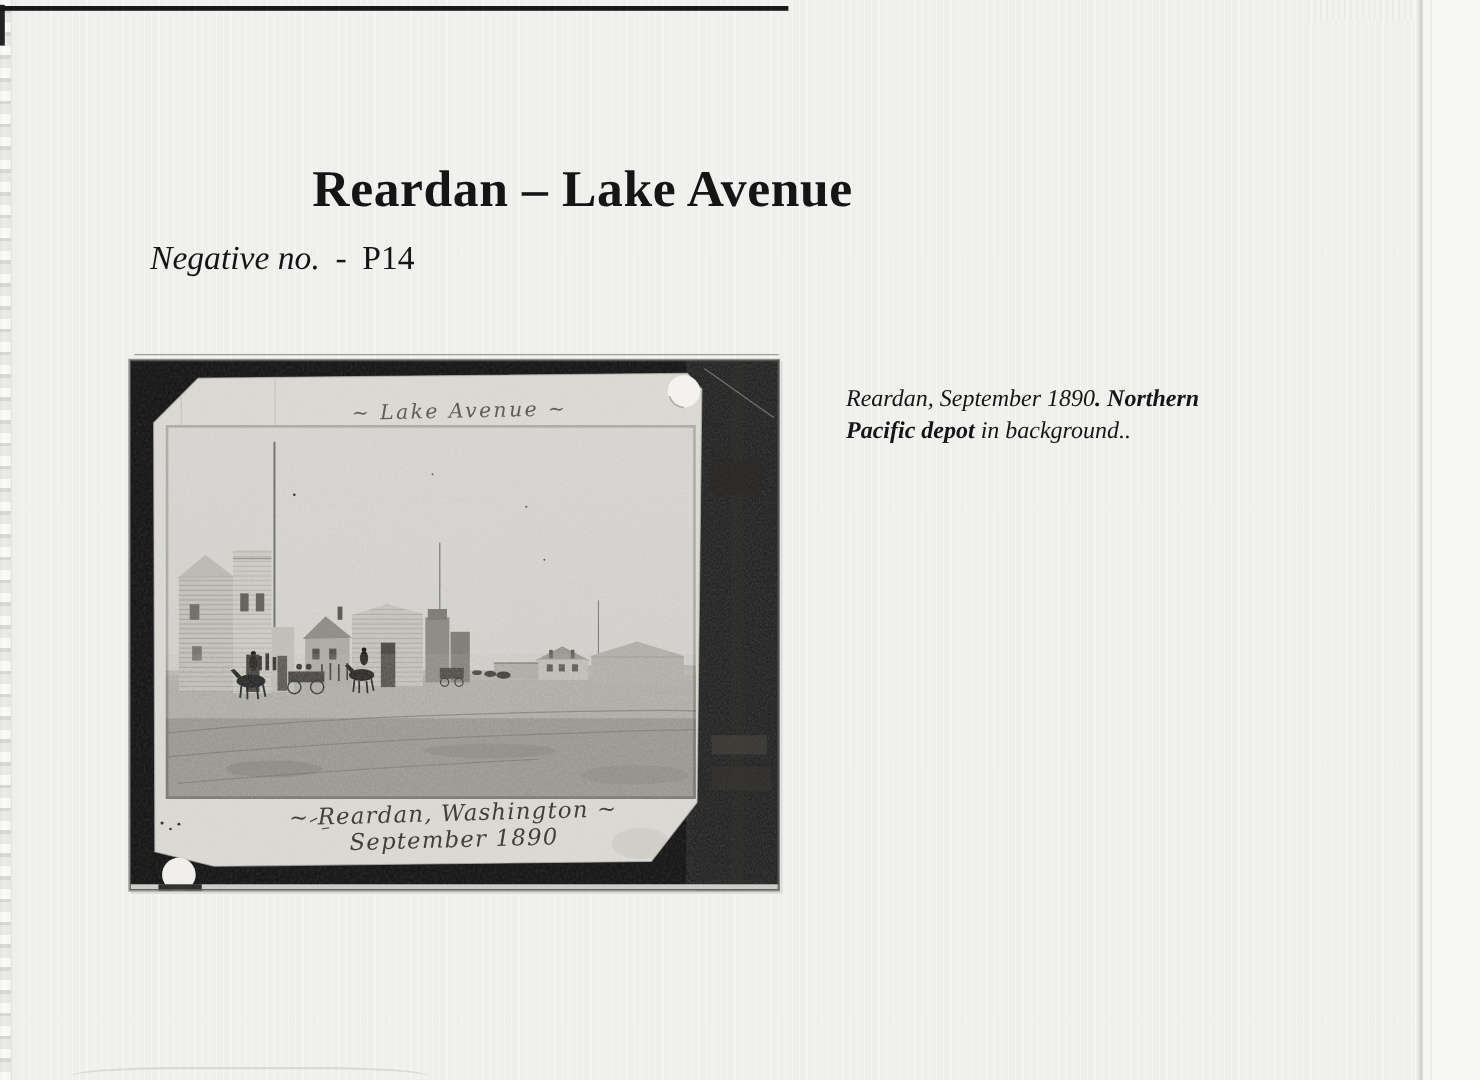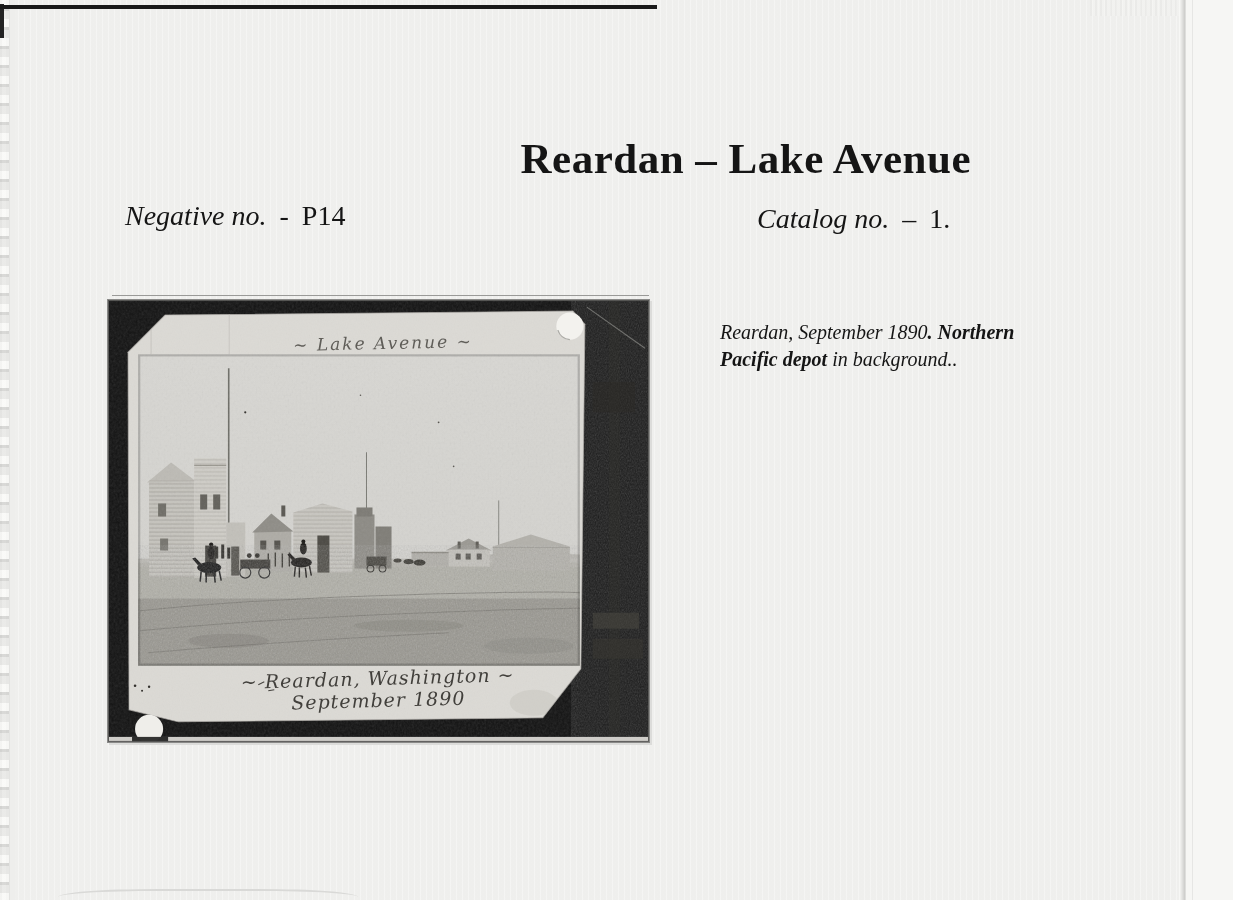--- a/index.html
+++ b/index.html
@@ -24,28 +24,28 @@
     background:linear-gradient(90deg,#fbfbf9,#cbcbc9);}
   .outer-right{position:absolute;left:1185px;right:0;top:0;bottom:0;background:#f6f6f4;
     border-left:1px solid #dededc;}
   .outer-right-line{position:absolute;left:6px;top:0;bottom:0;width:1px;background:#e6e6e4;}
   .sleeve-hatch{position:absolute;left:1090px;top:0;width:95px;height:16px;opacity:.5;
     background:repeating-linear-gradient(90deg,#e6e6e4 0 2px,#f4f4f2 2px 5px);}
   .curl-shadow{position:absolute;left:58px;top:889px;width:300px;height:14px;
     border-top:2px solid #d9d9d7;border-radius:50% 50% 0 0/ 12px;}
 
   
-  .page-title{position:absolute;left:0;top:105px;width:971px;text-align:right;
+  .page-title{position:absolute;left:0;top:105px;width:971px;text-align:center;
     font-size:43px;font-weight:700;letter-spacing:.5px;}
   .field-line{position:absolute;font-size:28px;white-space:nowrap;}
   .field-line .lbl{font-style:italic;}
   .field-line .sep{margin:0 13px;}
   .negative-line{left:125px;top:200px;text-align:right;}
   .catalog-line{left:757px;top:203px;}
-  .photo-caption{position:absolute;left:720px;top:319px;width:322px;
+  .photo-caption{position:absolute;left:705px;top:319px;width:322px;
     font-size:20px;line-height:1.35;font-style:italic;}
   .photo-caption .seg-bold{font-weight:700;}
 
   
   .photo-block{position:absolute;left:107px;top:299px;width:541px;height:442px;
     border:1px solid #8a8a88;box-shadow:2px 2px 0 #dcdcda;}
   .photo-block svg{position:absolute;left:0;top:0;}
   .outer-top-line{position:absolute;left:112px;top:295px;width:537px;height:1px;background:#9a9a98;}
 
   
@@ -72,23 +72,20 @@
     <div class="outer-right-line"></div>
   </div>
   <div class="curl-shadow"></div>
 
   <h1 class="page-title">Reardan – Lake Avenue</h1>
 
   <div class="field-line negative-line">
     <span class="lbl">Negative no.</span><span class="sep">-</span><span class="val">P14</span>
   </div>
 
-  <div class="field-line catalog-line">
-    <span class="lbl">Catalog no.</span><span class="sep">–</span><span class="val">1.</span>
-  </div>
 
   <div class="photo-caption">
     <span>Reardan, September 1890</span><span class="seg-bold">. </span><span class="seg-bold">Northern Pacific depot</span><span> in background..</span>
   </div>
 
   <div class="outer-top-line"></div>
 
   <figure class="photo-block" style="margin:0;" aria-label="~ Lake Avenue ~">
 
     <svg width="541" height="442" viewBox="0 0 540 441">

